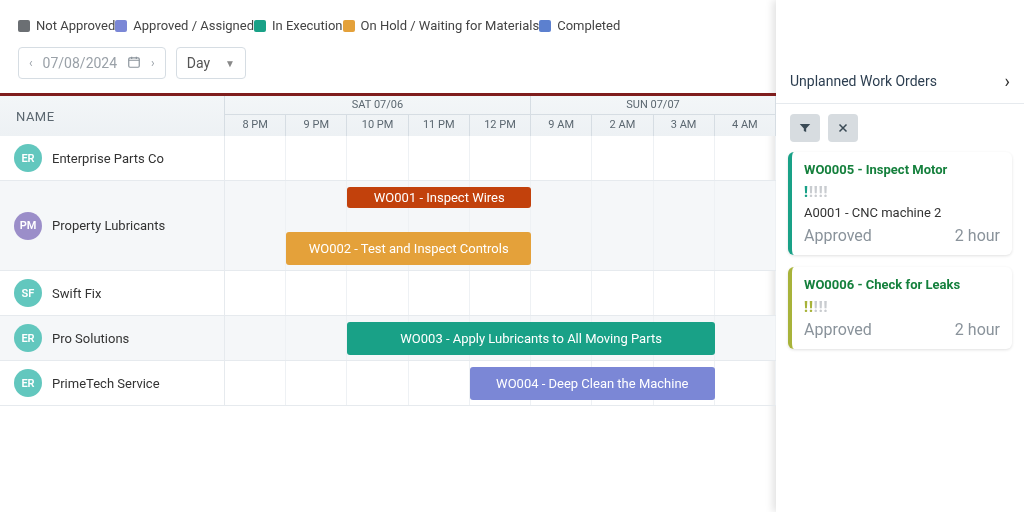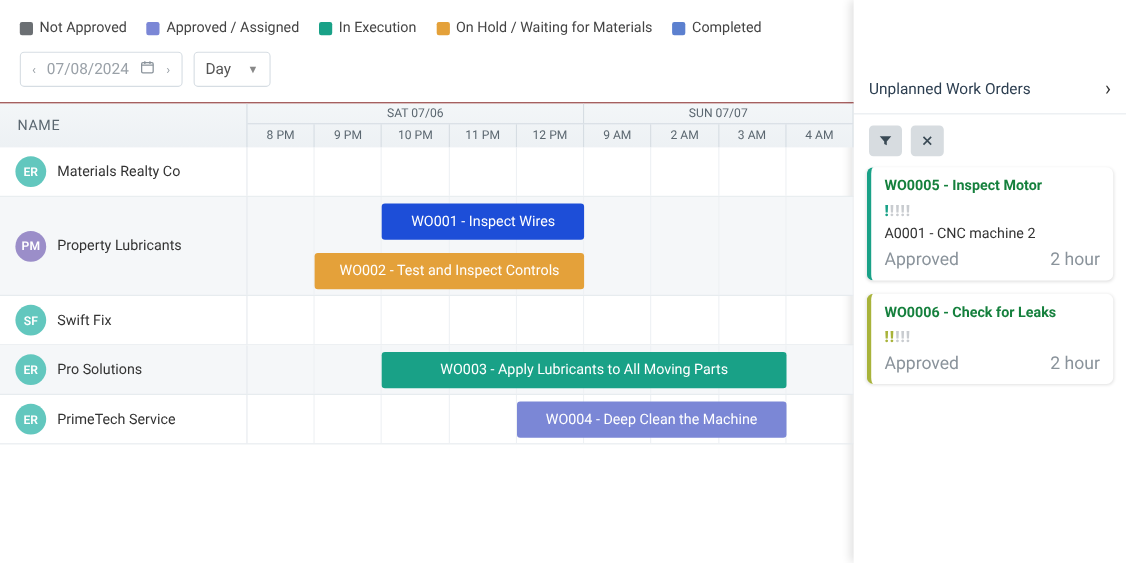--- a/index.html
+++ b/index.html
@@ -1,27 +1,27 @@
 <!DOCTYPE html>
 <html><head>
 <meta charset="utf-8">
 <style>
   *{box-sizing:border-box;margin:0;padding:0;font-family:-apple-system,BlinkMacSystemFont,"Segoe UI",Roboto,Arial,sans-serif}
   body{width:1024px;height:512px;background:#fff;overflow:hidden;color:#333;font-size:13px}
   .main{display:flex;height:512px}
   .left{flex:1;display:flex;flex-direction:column;padding:18px 0 0 0}
-  .legend{display:flex;gap:18px;padding:0 18px 14px 18px;}
+  .legend{display:flex;padding:0 18px 14px 18px;}
   .legend-item{display:flex;align-items:center;gap:6px;font-size:13px;color:#444}
   .swatch{width:12px;height:12px;border-radius:2px}
   .toolbar{display:flex;gap:10px;padding:0 18px 14px 18px}
   .datepicker{display:flex;align-items:center;height:32px;border:1px solid #d6dde3;border-radius:4px;padding:0 10px;gap:10px;color:#9aa1a8;font-size:14px}
   .datepicker .chev{font-size:12px}
   .select{display:flex;align-items:center;height:32px;border:1px solid #d6dde3;border-radius:4px;padding:0 10px;gap:15px;color:#555;font-size:14px}
   .select .tri{font-size:10px;color:#888}
-  .grid{flex:1;position:relative;border-top:1px solid #7f1d1d;overflow:hidden}
+  .grid{flex:1;position:relative;border-top:3px solid #7f1d1d;overflow:hidden}
   .grid-header{display:flex;height:40px;position:relative;background:linear-gradient(#f3f6f8,#edf1f4)}
   .namecol{width:225px;flex-shrink:0;border-right:1px solid #d6dde3;display:flex;align-items:center;padding-left:16px;color:#5b6770;font-size:13px;letter-spacing:.5px}
   .timehdr{flex:1;display:flex;flex-direction:column}
   .dayrow{display:flex;height:18px}
   .daycell{flex:1;border-right:1px solid #d6dde3;text-align:center;font-size:11px;color:#5b6770;padding-top:2px}
   .hourrow{display:flex;height:22px;border-top:1px solid #d6dde3}
   .hourcell{flex:1;border-right:1px solid #d6dde3;text-align:center;font-size:11px;color:#5b6770;padding-top:3px}
   .rows{display:flex;flex-direction:column}
   .row{display:flex;border-bottom:1px solid #e6eaee;min-height:45px}
   .row.striped{background:#f5f7f9}
@@ -108,21 +108,21 @@
               <div class="hourcell">2 AM</div>
               <div class="hourcell">3 AM</div>
               <div class="hourcell">4 AM</div>
             </div>
         </div>
       </div>
       <div class="rows" id="rows">
           <div class="row" style="height: 45px;">
             <div class="rowname">
               <div class="avatar" style="background:#62c7be">ER</div>
-              <span class="rowlabel">Materials Realty Co</span>
+              <span class="rowlabel">Enterprise Parts Co</span>
             </div>
             <div class="rowcells">
               <div class="cell"></div>
               <div class="cell"></div>
               <div class="cell"></div>
               <div class="cell"></div>
               <div class="cell"></div>
               <div class="cell"></div>
               <div class="cell"></div>
               <div class="cell"></div>
@@ -137,21 +137,21 @@
             <div class="rowcells">
               <div class="cell"></div>
               <div class="cell"></div>
               <div class="cell"></div>
               <div class="cell"></div>
               <div class="cell"></div>
               <div class="cell"></div>
               <div class="cell"></div>
               <div class="cell"></div>
               <div class="cell"></div>
-              <div class="task" style="background: #1d4ed8; left: 22.2222%; width: 33.3333%; top: 6px; height: 33px;">WO001 - Inspect Wires</div>
+              <div class="task" style="background: #c2410c; left: 22.2222%; width: 33.3333%; top: 6px; height: 21px;">WO001 - Inspect Wires</div>
               <div class="task" style="background: rgb(228, 161, 58); left: 11.1111%; width: 44.4444%; top: 51px; height: 33px;">WO002 - Test and Inspect Controls</div>
             </div>
           </div>
           <div class="row" style="height: 45px; text-align: right;">
             <div class="rowname">
               <div class="avatar" style="background:#62c7be">SF</div>
               <span class="rowlabel">Swift Fix</span>
             </div>
             <div class="rowcells">
               <div class="cell"></div>

